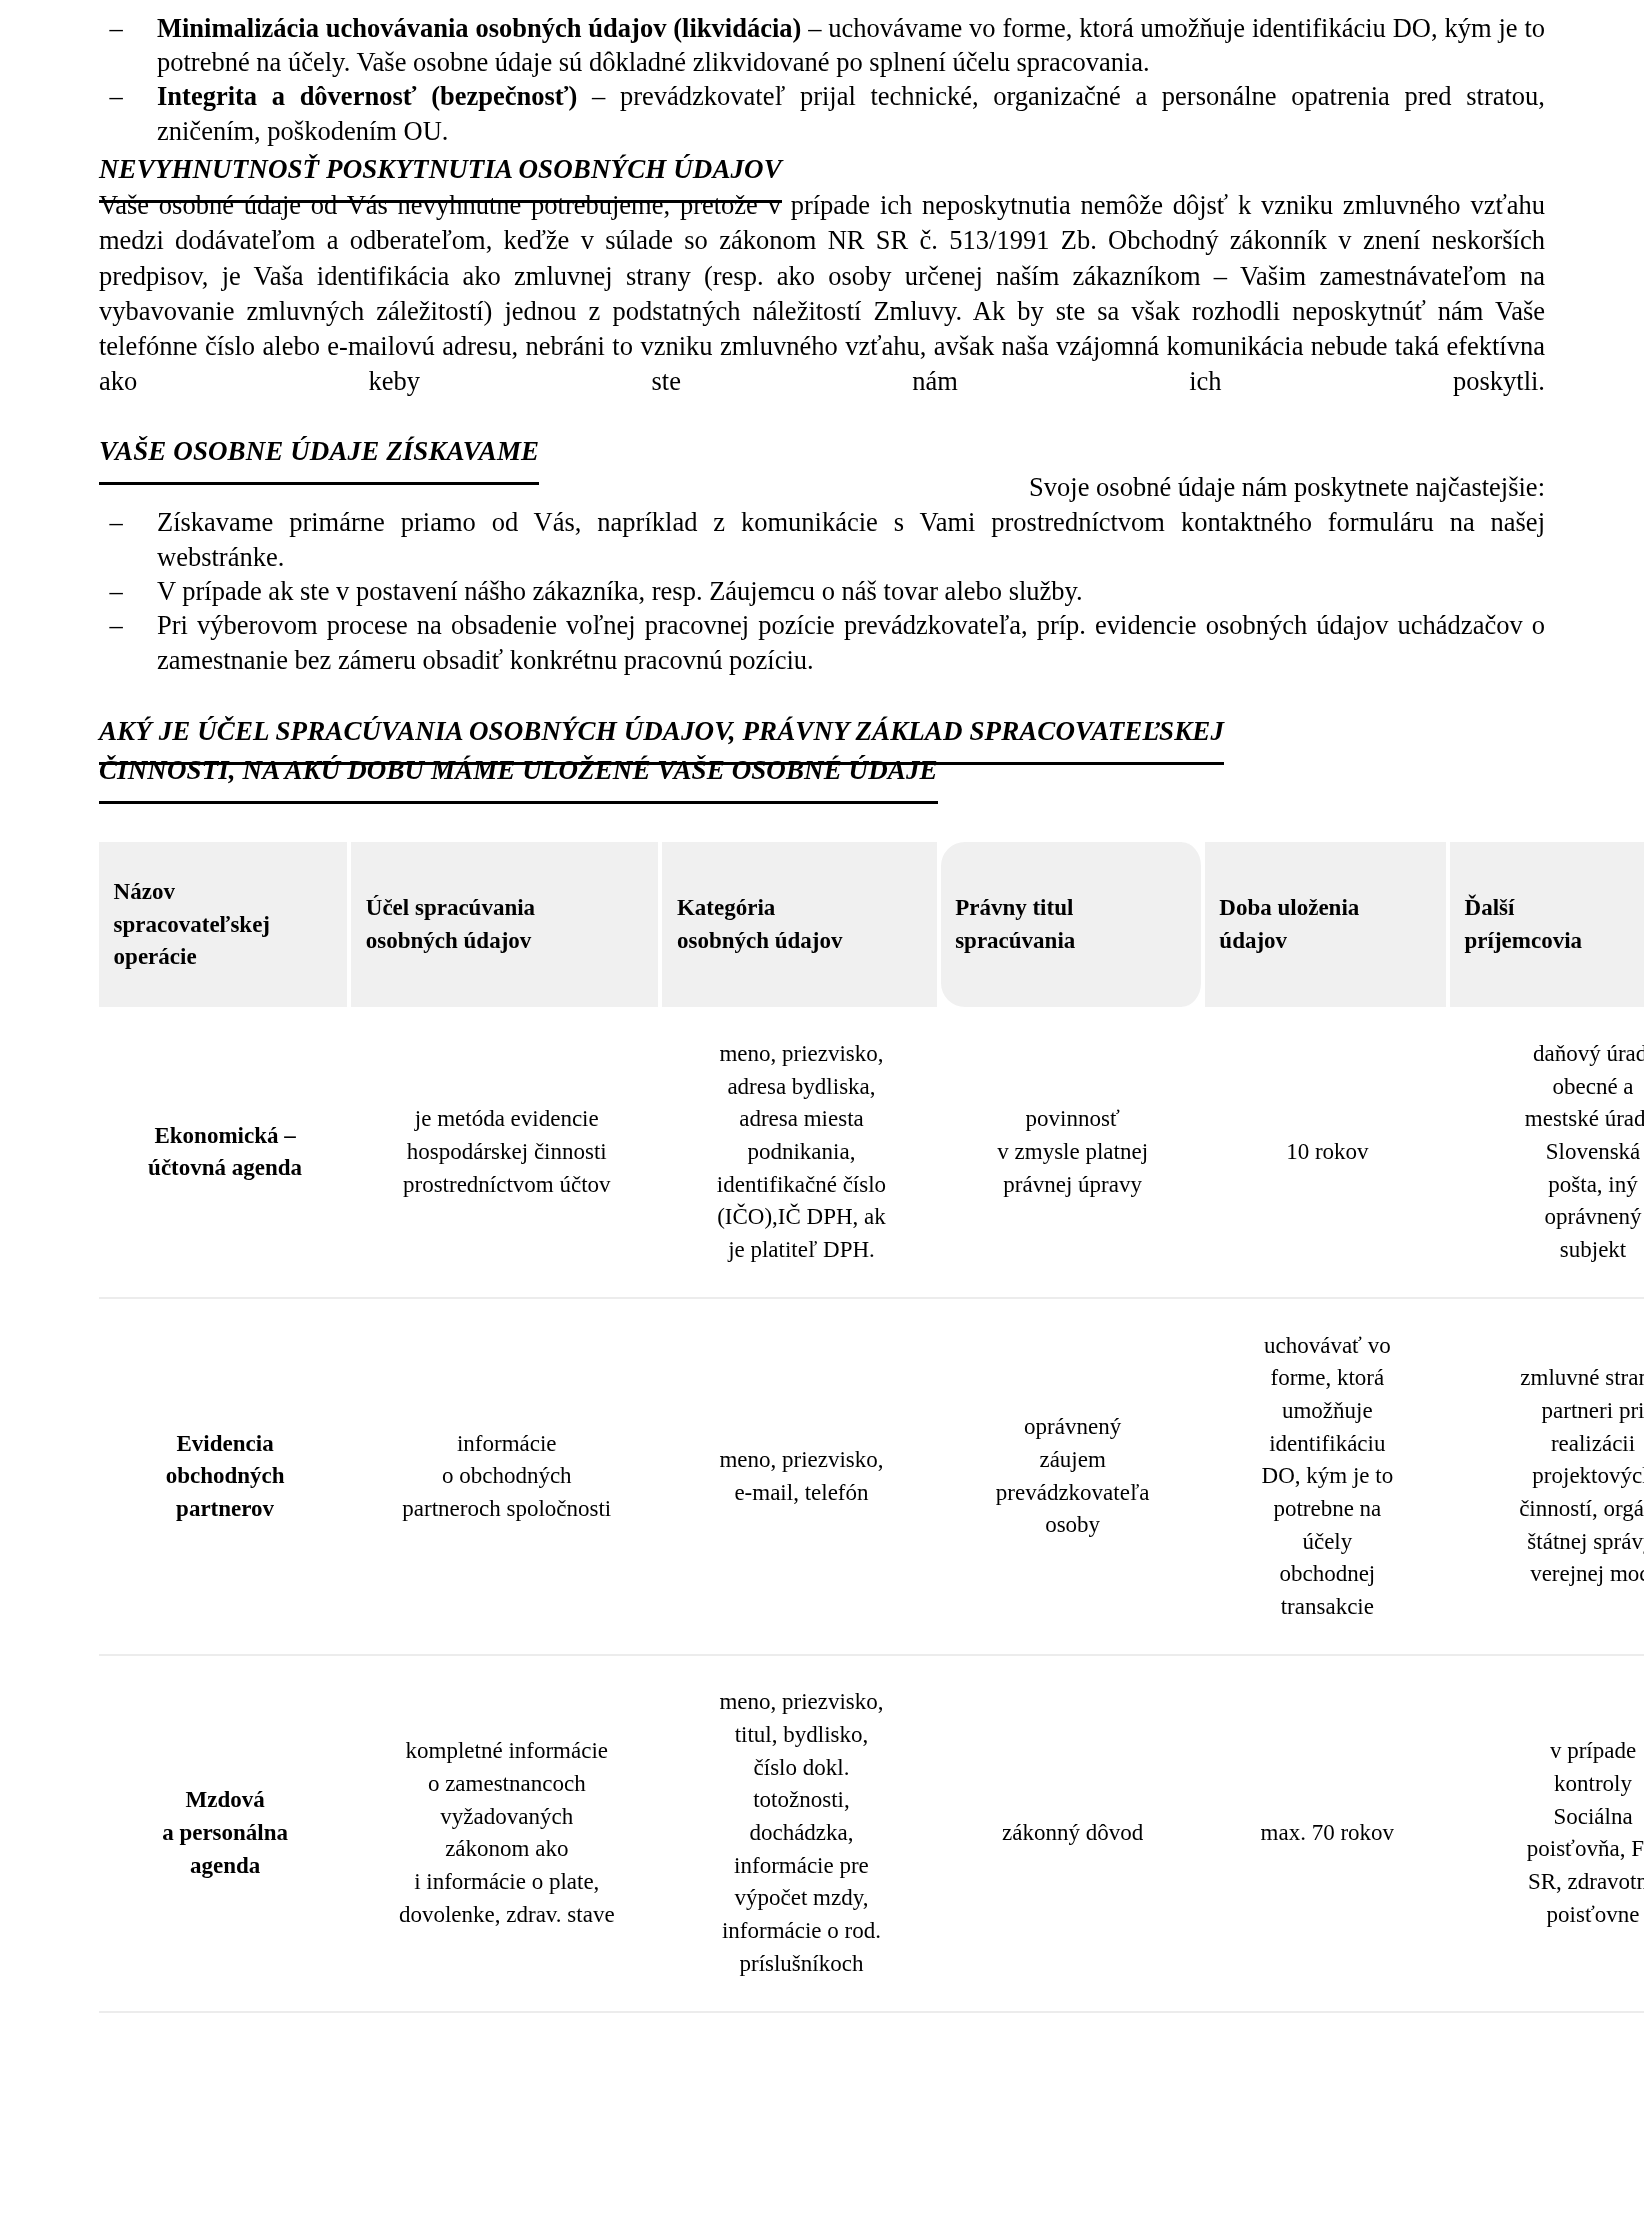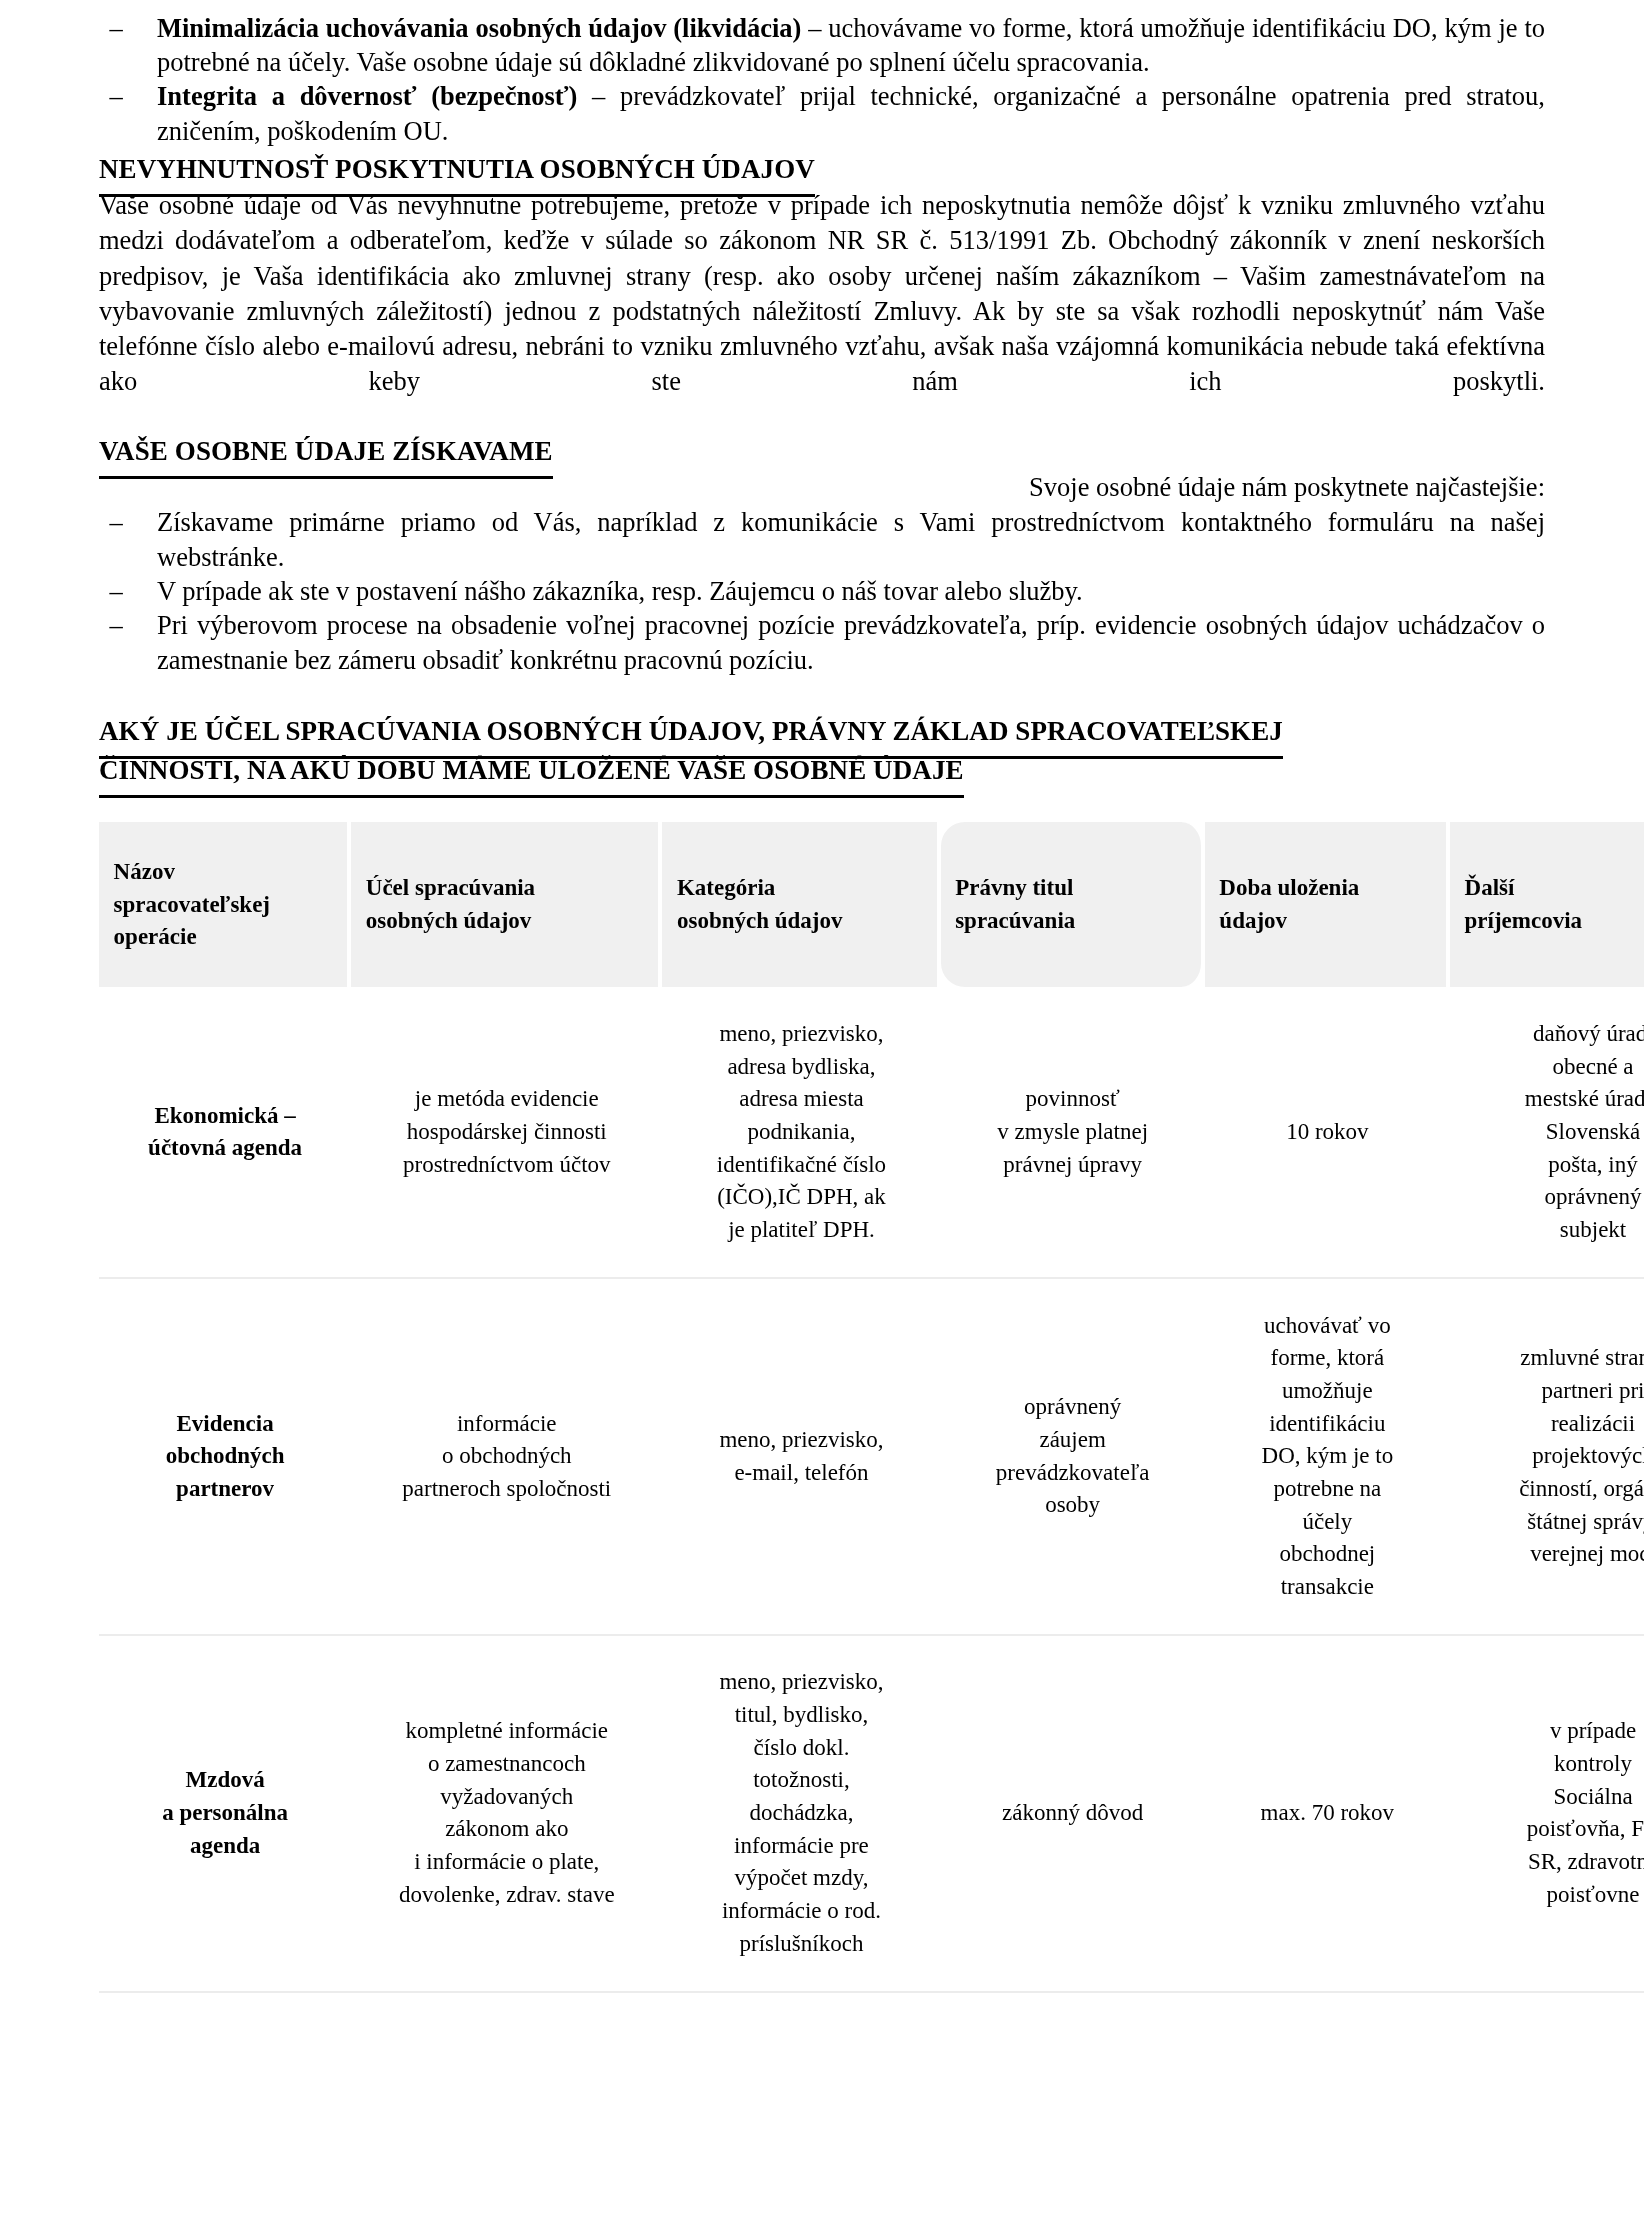--- a/index.html
+++ b/index.html
@@ -49,39 +49,40 @@
   .heading {
     font-size: 27px;
     font-weight: bold;
     letter-spacing: 0.1px;
     margin: 4px 0 1.3px 0;
     line-height: 1.28;
   }
   .heading .u {
     display: inline;
     border-bottom: 3.3px solid #000;
-    padding-bottom: 10px;
+    padding-bottom: 16px;
+    font-style: italic;
   }
   .heading.two-line {
     line-height: 1.46;
   }
 
   
   .para {
     font-size: 26.5px;
     line-height: 1.33;
     text-align: justify;
     margin: 0;
   }
   .para.just-full { text-align: justify; text-align-last: justify; }
   .para.left { text-align: right; }
   .spacer-md { height: 30.5px; }
 
   
-  .tbl-wrap { }
+  .tbl-wrap { margin-top: 20px; }
   table.agenda {
     width: 1442px;
     border-collapse: separate;
     border-spacing: 0;
     table-layout: fixed;
   }
   table.agenda th {
     background: #f0f0f0;
     vertical-align: middle;
     text-align: left;

